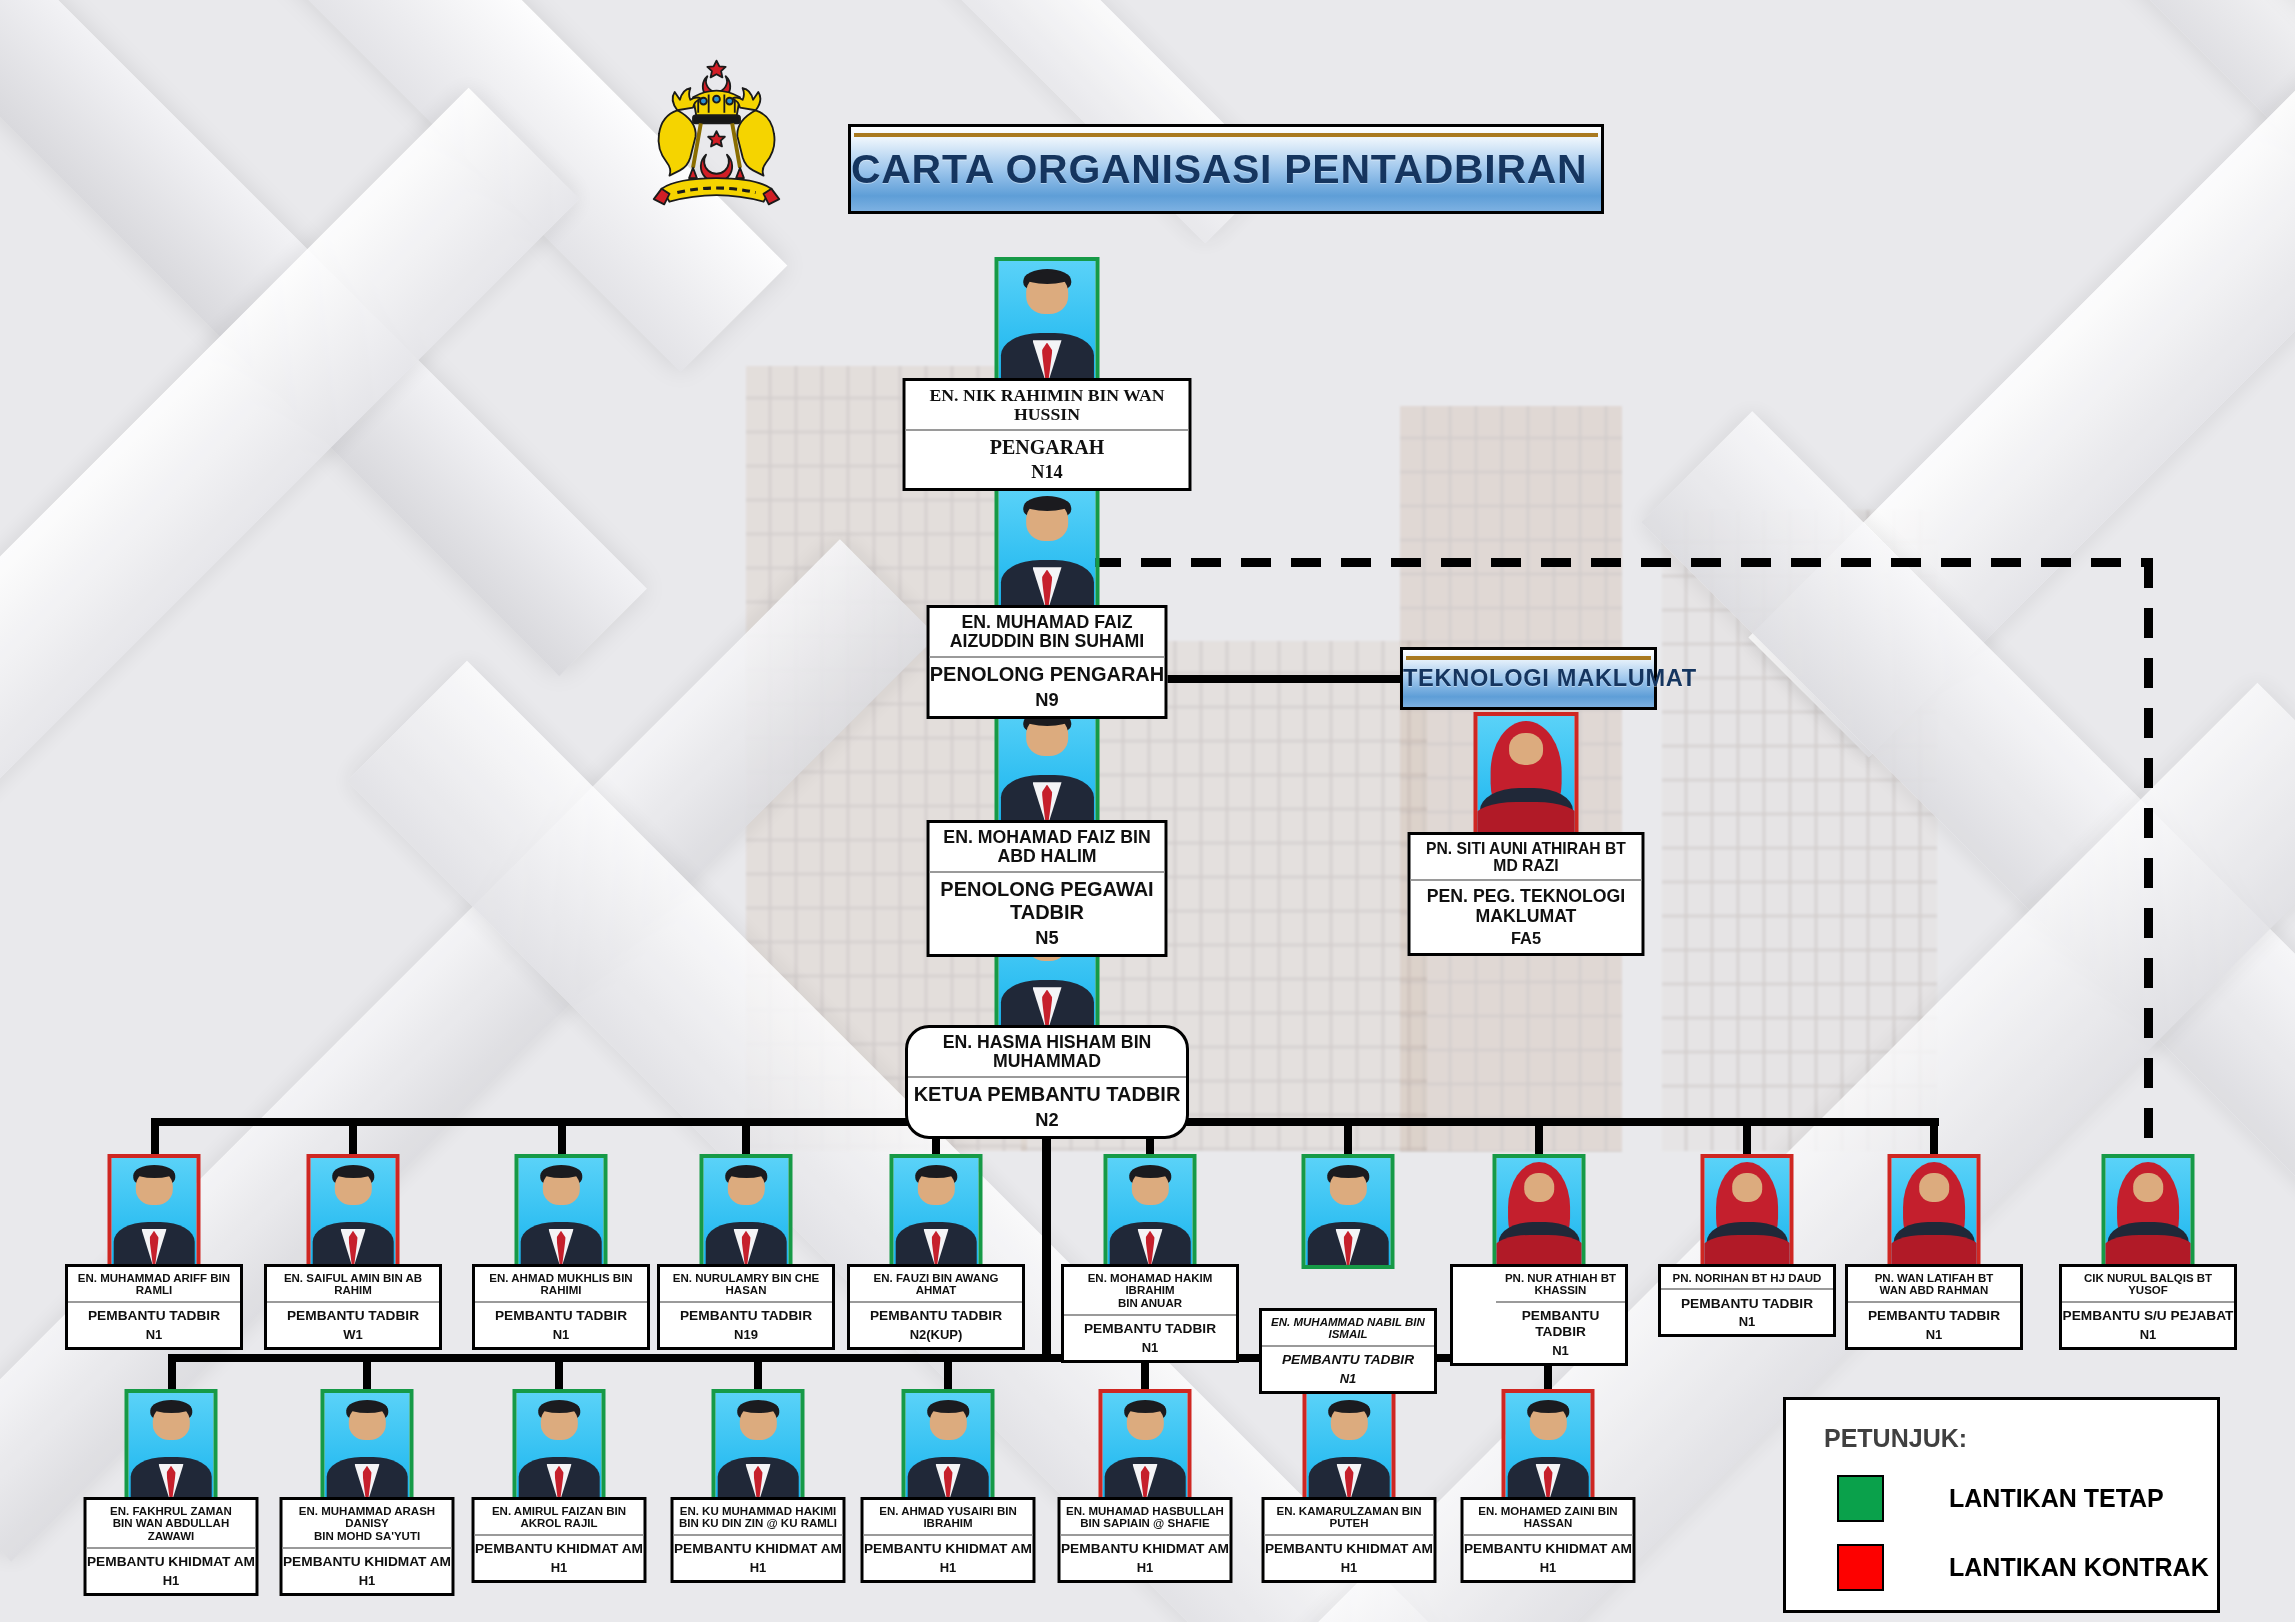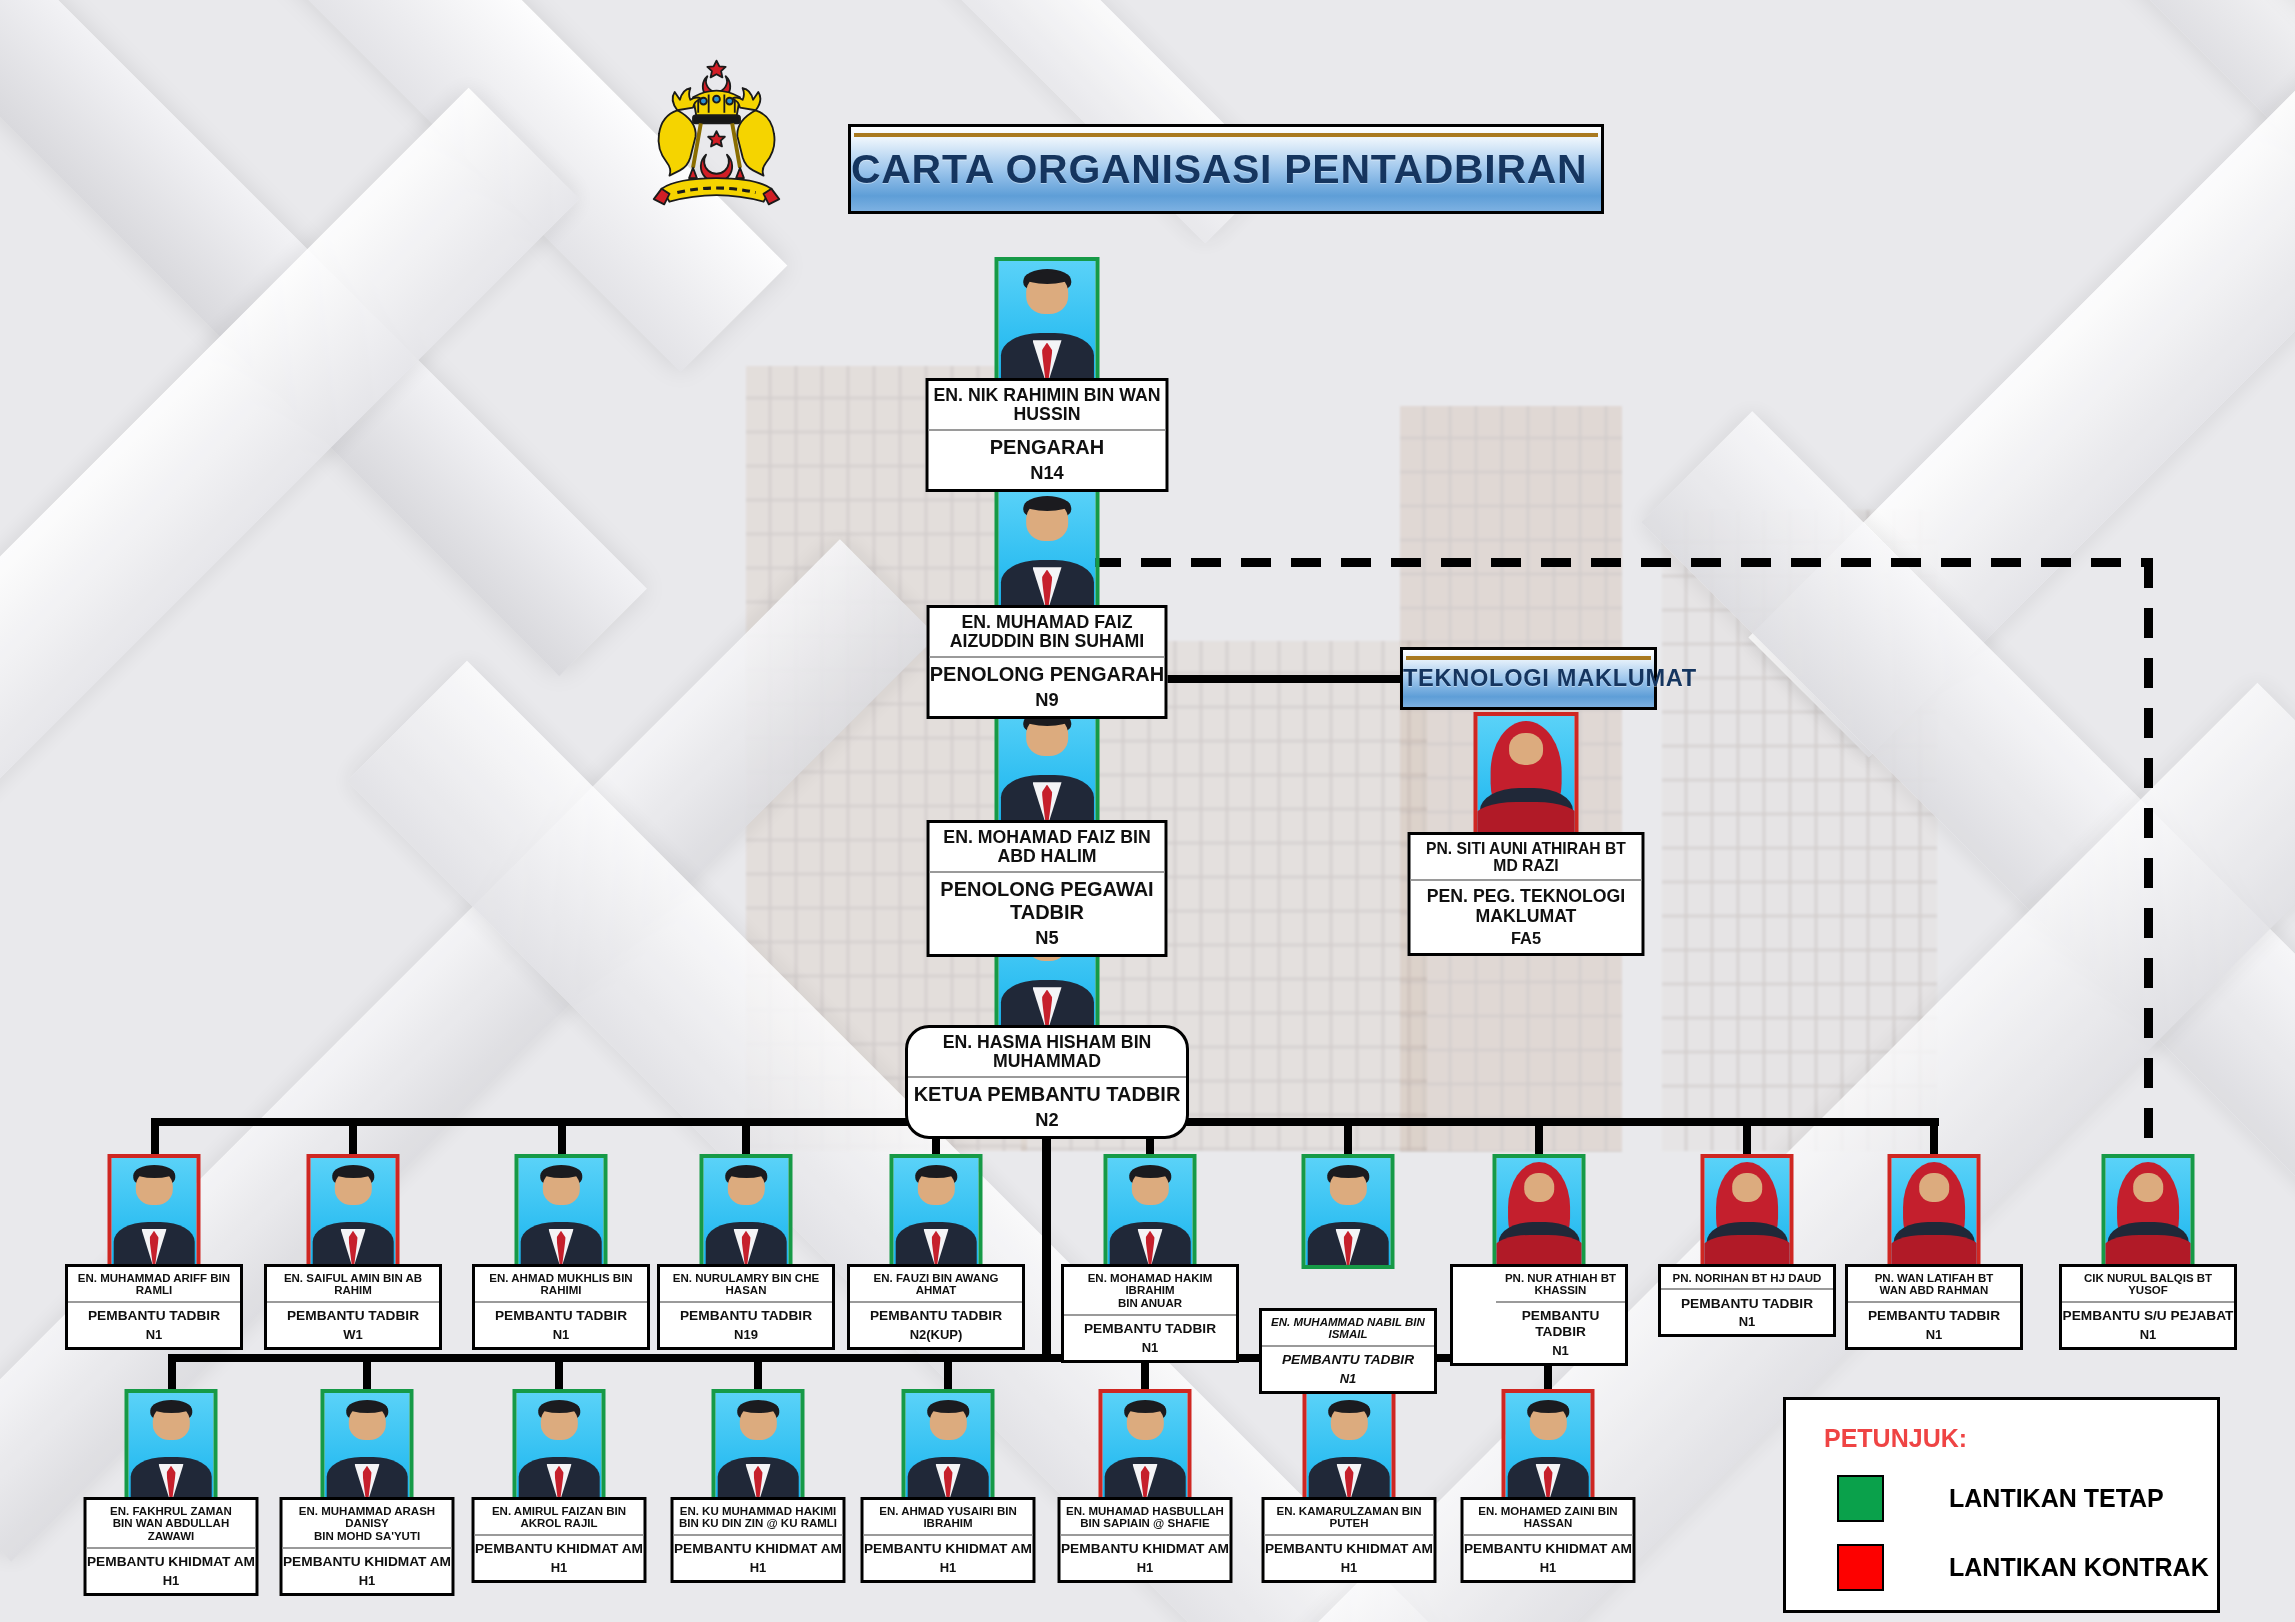--- a/index.html
+++ b/index.html
@@ -76,21 +76,21 @@
   .nbox.mid .nm{font-size:15.7px;}
   .nbox.mid .pos{font-size:17.7px;}
   .nbox.mid .grade{font-size:16.4px;}
   .nbox.small .nm{font-size:11.5px;min-height:17px;display:flex;flex-direction:column;justify-content:center;}
   .nbox.small .pos{font-size:13.7px;}
   .nbox.small .grade{font-size:13px;}
   .nm div:empty{display:none;}
 
   
   #legend{position:absolute;z-index:4;background:#fff;border:3.3px solid #000;}
-  #legend .ltitle{font-weight:bold;font-size:25px;color:#ef4444;margin:23.6px 0 0 38px;}
+  #legend .ltitle{font-weight:bold;font-size:25px;color:#404040;margin:23.6px 0 0 38px;}
   .litem{display:flex;align-items:center;margin:22px 0 0 51px;}
   .lswatch{width:47px;height:47px;border:2.6px solid #000;flex:0 0 auto;}
   .llabel{font-weight:bold;font-size:25px;margin-left:65px;white-space:nowrap;}
 
   
   #crest{position:absolute;z-index:4;}
 </style>
 </head>
 <body>
 
@@ -175,21 +175,21 @@
         <div class="av">
           <div class="hair"></div>
           <div class="head"></div>
           <div class="fringe"></div>
           <div class="body"></div>
           <div class="shirt"></div>
           <div class="tie"></div>
         </div>
       </div>
     </div>
-    <div class="nbox big" style="left: 1047px; top: 378px; width: 243px;">
+    <div class="nbox big" style="left: 1047px; top: 378px; width: 289px; font-family: Liberation Serif, serif;">
       <div class="nm">
         <div>EN. NIK RAHIMIN BIN WAN HUSSIN</div>
       </div>
       <div class="pos">PENGARAH</div>
       <div class="grade">N14</div>
     </div>
     <div class="photo" style="left: 1047px; top: 484px; width: 105px; height: 128px;">
       <div class="frame">
         <div class="av">
           <div class="hair"></div>

